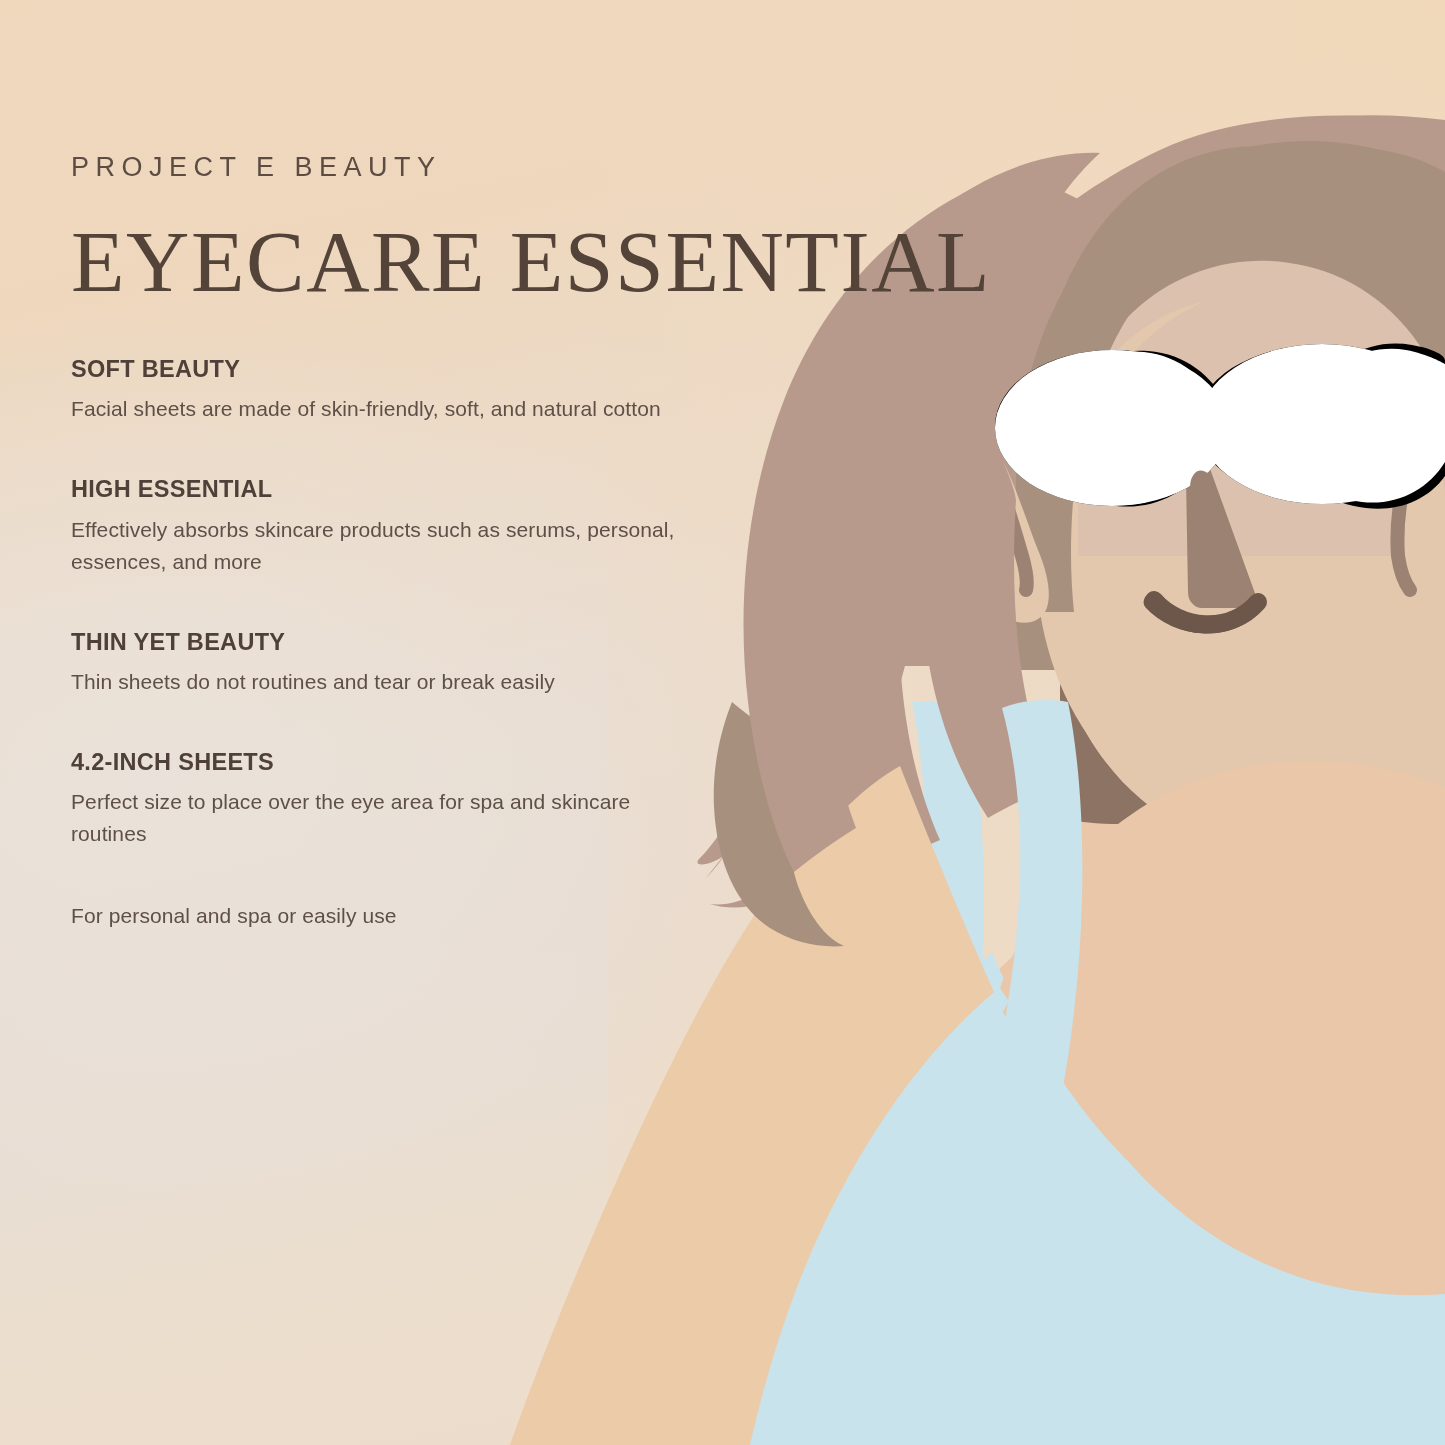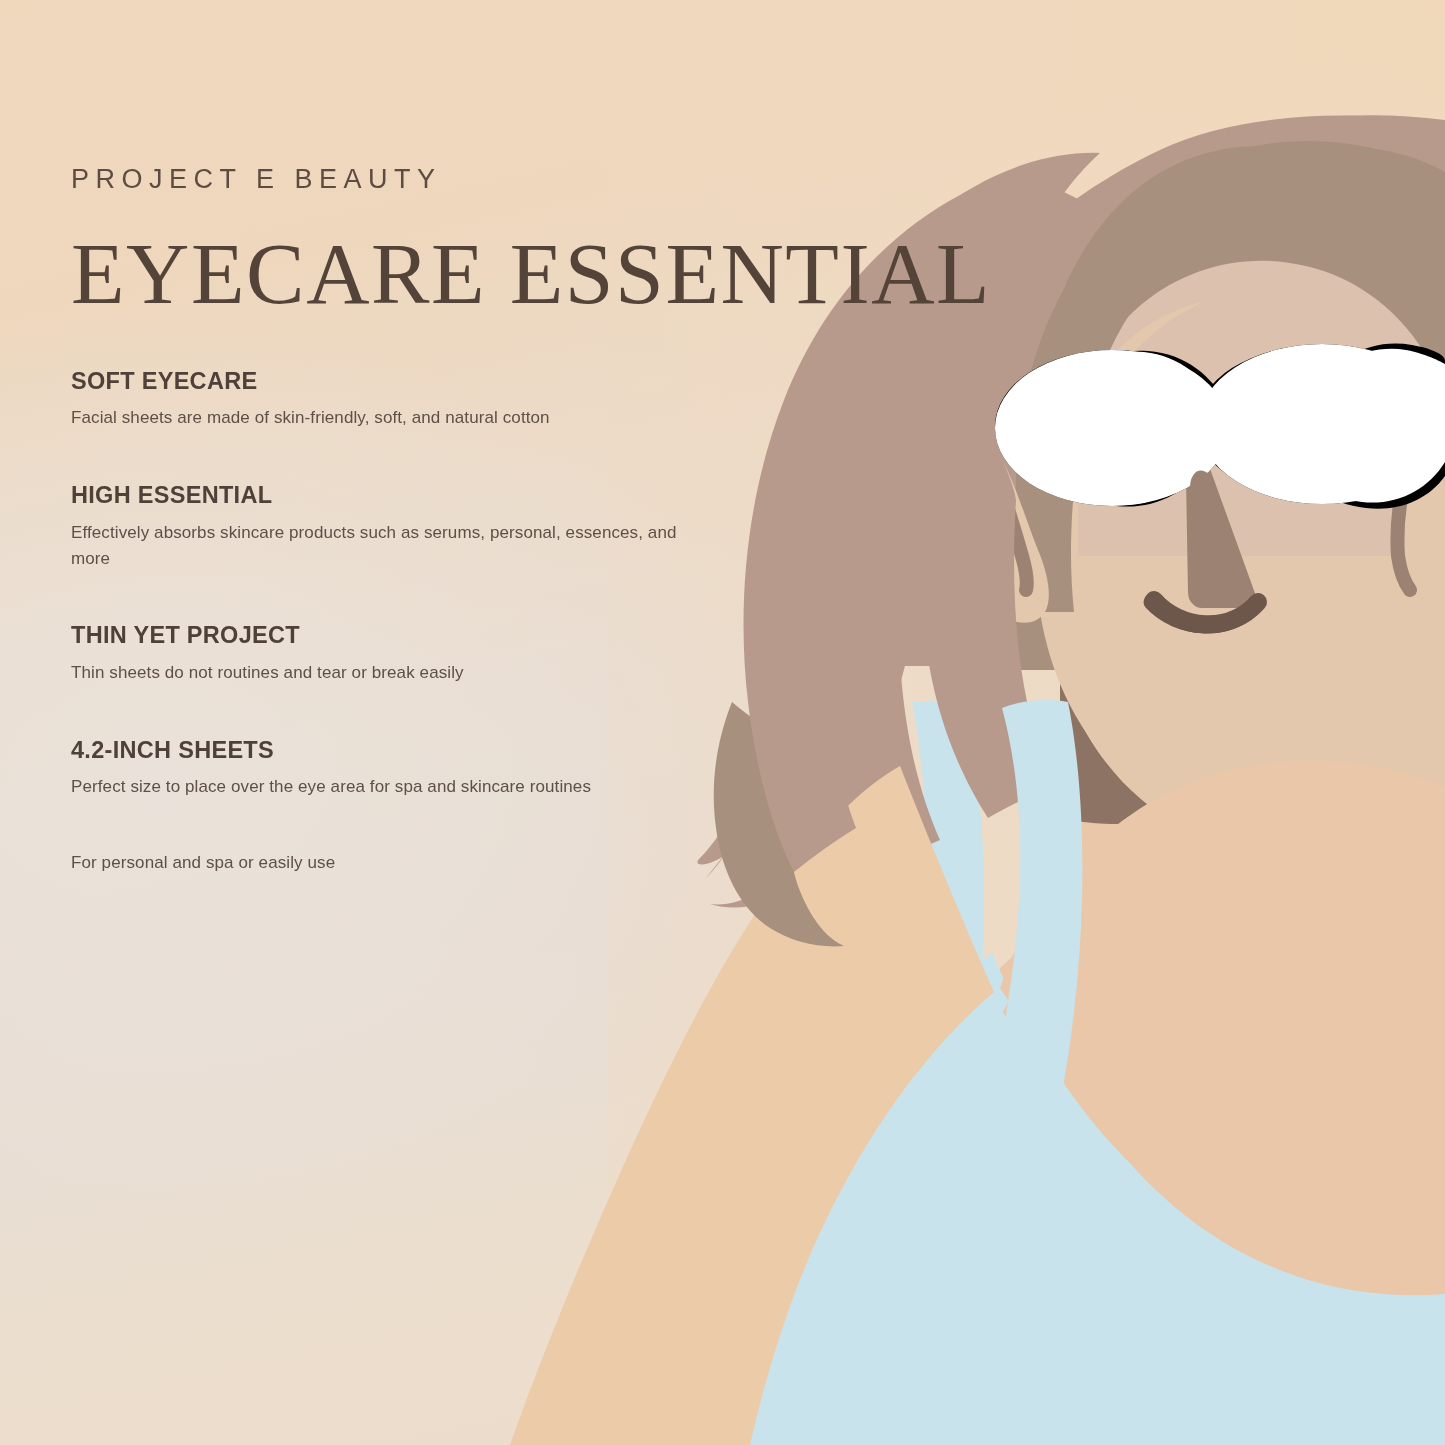--- a/index.html
+++ b/index.html
@@ -54,21 +54,21 @@
   .illustration {
     position: absolute;
     inset: 0;
   }
   .illustration svg { display: block; width: 100%; height: 100%; }
 
   
   .text-col {
     position: absolute;
     left: 71px;
-    top: 16px;
+    top: 4px;
     width: 640px;
   }
 
   .brand {
     margin-top: 150px;
     font-size: 27px;
     letter-spacing: 6.5px;
     color: #5d4c42;
     font-weight: 400;
     line-height: 1;
@@ -94,21 +94,21 @@
   .feature { margin-bottom: 0; }
   .feature-title {
     font-size: 23.5px;
     font-weight: bold;
     letter-spacing: 0.3px;
     color: #4f4039;
     line-height: 1.25;
     margin-bottom: 9px;
   }
   .feature-body {
-    font-size: 17px;
+    font-size: 21px;
     color: #5e5048;
     line-height: 1.52;
     letter-spacing: 0.1px;
     font-weight: 400;
   }
   .gap-1 { height: 50px; }
   .gap-2 { height: 50px; }
   .gap-3 { height: 50px; }
   .gap-4 { height: 50px; }
 </style>
@@ -494,33 +494,33 @@
 
   <div class="text-col">
 
     <div class="brand">PROJECT E BEAUTY</div>
 
     <div class="headline">EYECARE ESSENTIAL</div>
 
     <div class="features">
 
       <div class="feature">
-        <div class="feature-title">SOFT EYECARE</div>
+        <div class="feature-title">SOFT BEAUTY</div>
         <div class="feature-body">Facial sheets are made of skin-friendly, soft, and natural cotton</div>
       </div>
       <div class="gap-1"></div>
 
       <div class="feature">
         <div class="feature-title">HIGH ESSENTIAL</div>
         <div class="feature-body">Effectively absorbs skincare products such as serums, personal, essences, and more</div>
       </div>
       <div class="gap-2"></div>
 
       <div class="feature">
-        <div class="feature-title">THIN YET PROJECT</div>
+        <div class="feature-title">THIN YET BEAUTY</div>
         <div class="feature-body">Thin sheets do not routines and tear or break easily</div>
       </div>
       <div class="gap-3"></div>
 
       <div class="feature">
         <div class="feature-title">4.2-INCH SHEETS</div>
         <div class="feature-body">Perfect size to place over the eye area for spa and skincare routines</div>
       </div>
       <div class="gap-4"></div>
 

